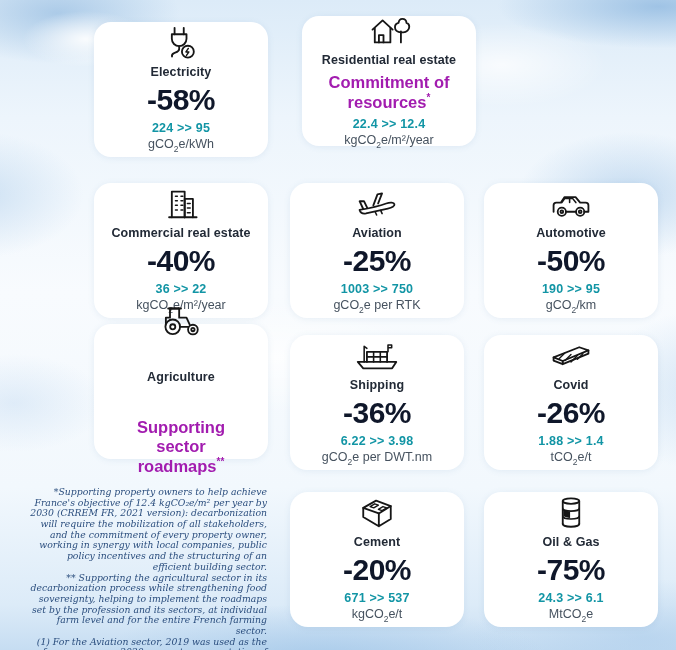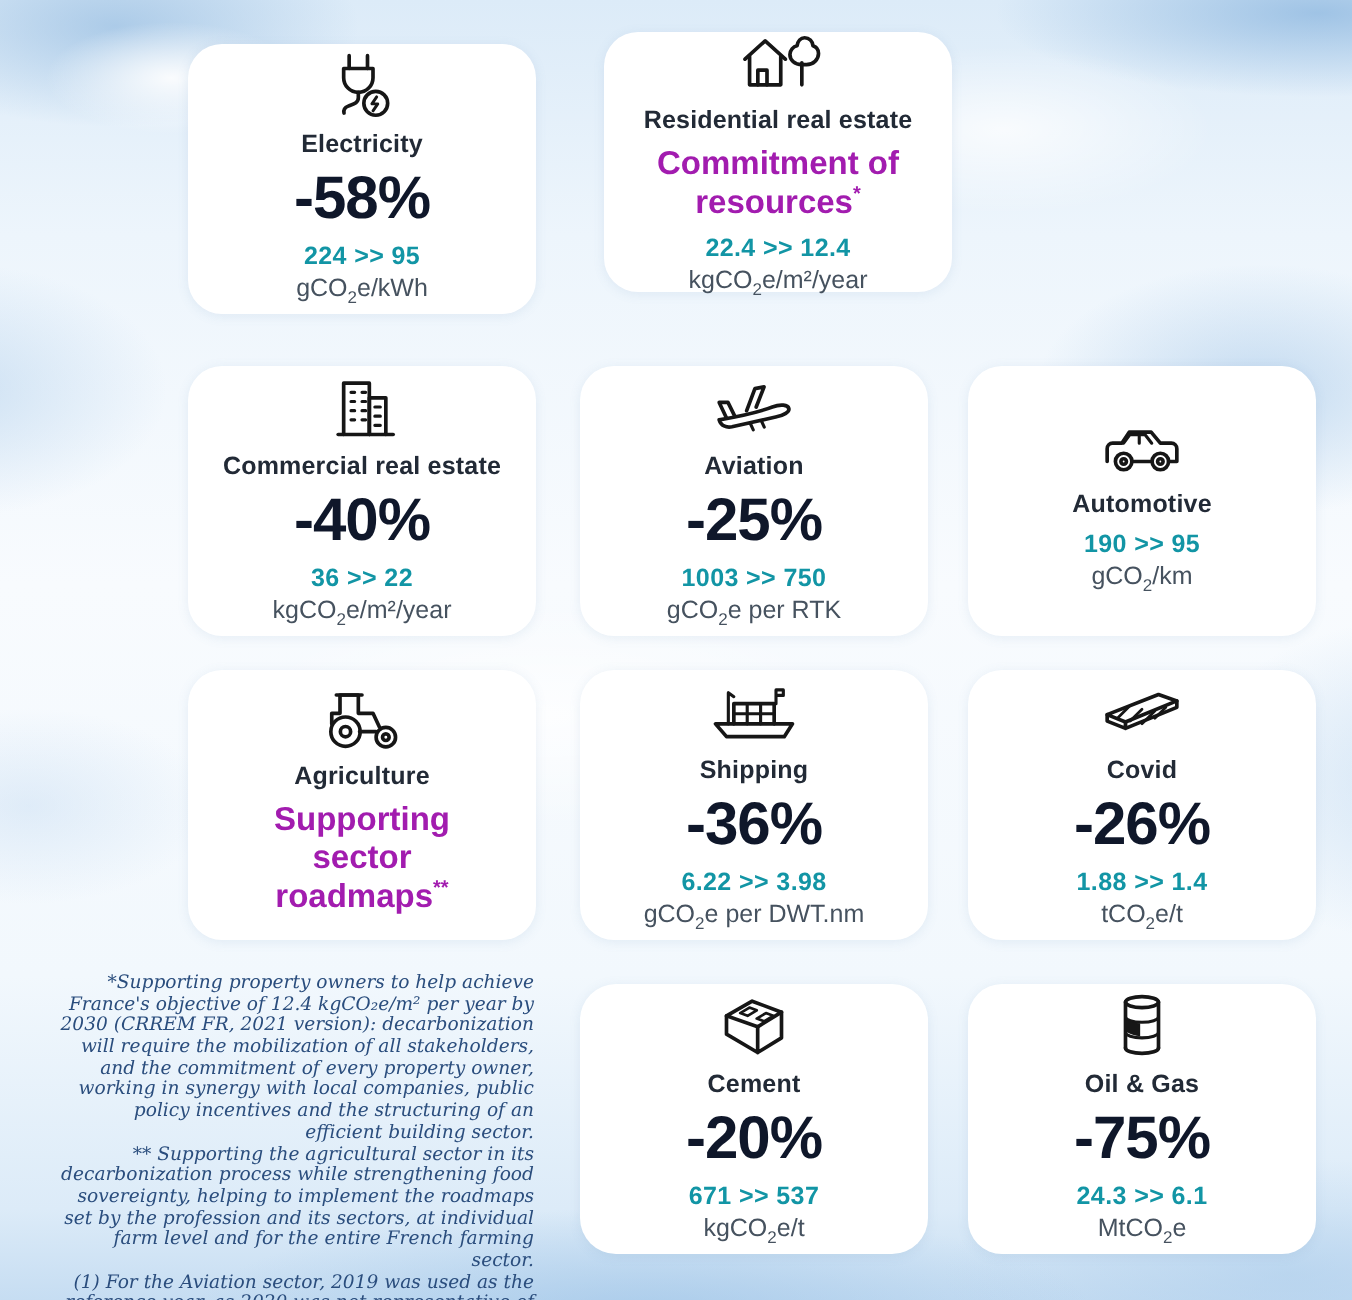--- a/index.html
+++ b/index.html
@@ -29,21 +29,21 @@
     box-shadow:0 1px 6px rgba(100,140,180,.12);
     display:flex; flex-direction:column; align-items:center; justify-content:center;
     text-align:center; padding:8px 8px; box-sizing:border-box;
   }
   
   .pos-r1c1 { left:94px;  top:22px;  }
   .pos-r1c2 { left:290px; top:16px;  height:130px;margin-left:12px; }
   .pos-r2c1 { left:94px;  top:183px; }
   .pos-r2c2 { left:290px; top:183px; }
   .pos-r2c3 { left:484px; top:183px; }
-  .pos-r3c1 { left:94px;  top:335px; }
+  .pos-r3c1 { left:94px;  top:324px;gap:28px; }
   .pos-r3c2 { left:290px; top:335px; }
   .pos-r3c3 { left:484px; top:335px; }
   .pos-r4c2 { left:290px; top:492px;border-radius:18px; }
   .pos-r4c3 { left:484px; top:492px; }
 
   .icon { height:36px; display:flex; align-items:flex-end; justify-content:center; margin-bottom:5px; }
   .icon svg { display:block; stroke:#161616; stroke-width:2; fill:none; stroke-linecap:round; stroke-linejoin:round; }
 
   .card-title { font-size:12.5px; font-weight:bold; color:#222a36; letter-spacing:.1px; margin-bottom:6px; }
   .headline-pct { font-size:30px; font-weight:bold; color:#0f172a; line-height:1; letter-spacing:-.5px; margin-bottom:6px; }
@@ -134,20 +134,21 @@
         <path d="M5 28v-7c0-1.7 1.3-3 3-3h5l4-6h12l5 6h6c1.7 0 3 1.3 3 3v7h-4.5"></path>
         <path d="M18.5 28h11"></path>
         <path d="M14 18l3.3-4.6h8.4l3.6 4.6M22.5 13.4V18" stroke-width="1.7"></path>
         <circle cx="14" cy="28" r="4.5"></circle>
           <circle cx="34" cy="28" r="4.5"></circle>
         <circle cx="14" cy="28" r="1.5"></circle>
           <circle cx="34" cy="28" r="1.5"></circle>
       </svg>
     </div>
     <div class="card-title">Automotive</div>
+    <div class="headline-pct">-50%</div>
     <div class="values">190 &gt;&gt; 95</div>
     <div class="unit"><span>gCO</span><sub>2</sub><span>/km</span></div>
   </div>
 
   <div class="card pos-r3c1">
     <div class="icon">
       <svg viewBox="0 0 48 38" width="44" height="35">
         <circle cx="15" cy="27" r="8"></circle>
           <circle cx="15" cy="27" r="2.8"></circle>
         <circle cx="37" cy="30" r="5.3"></circle>

